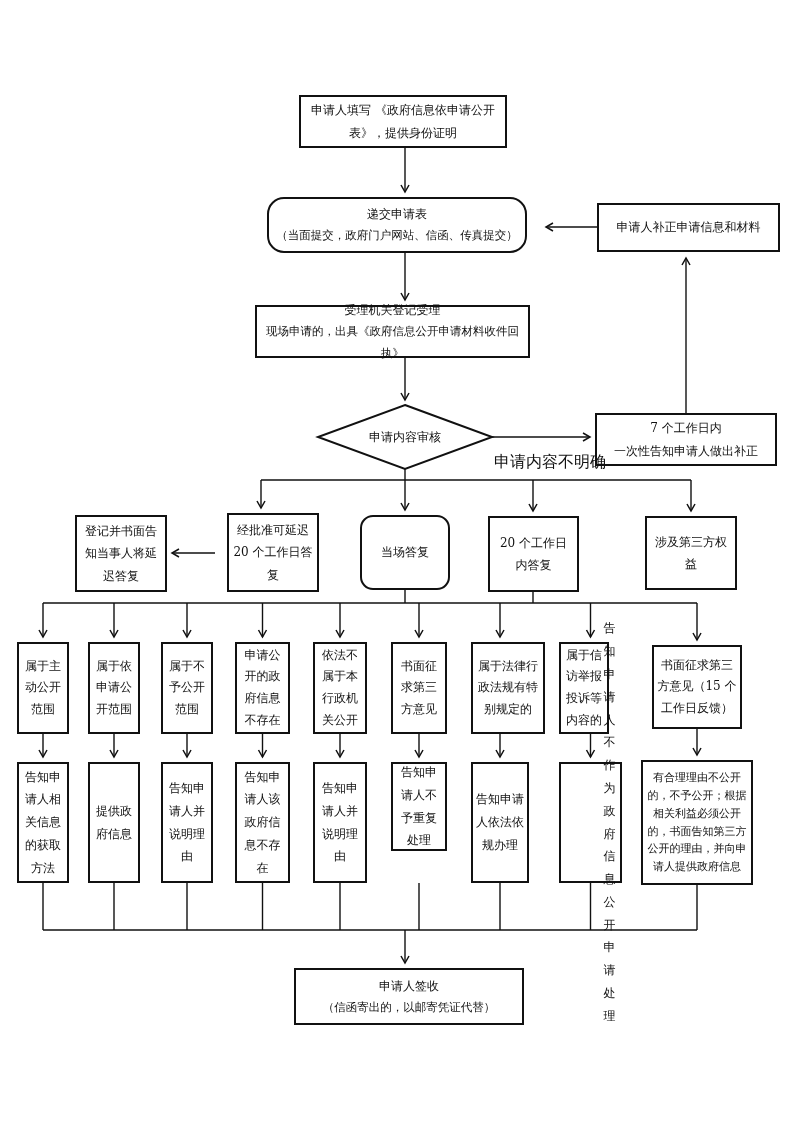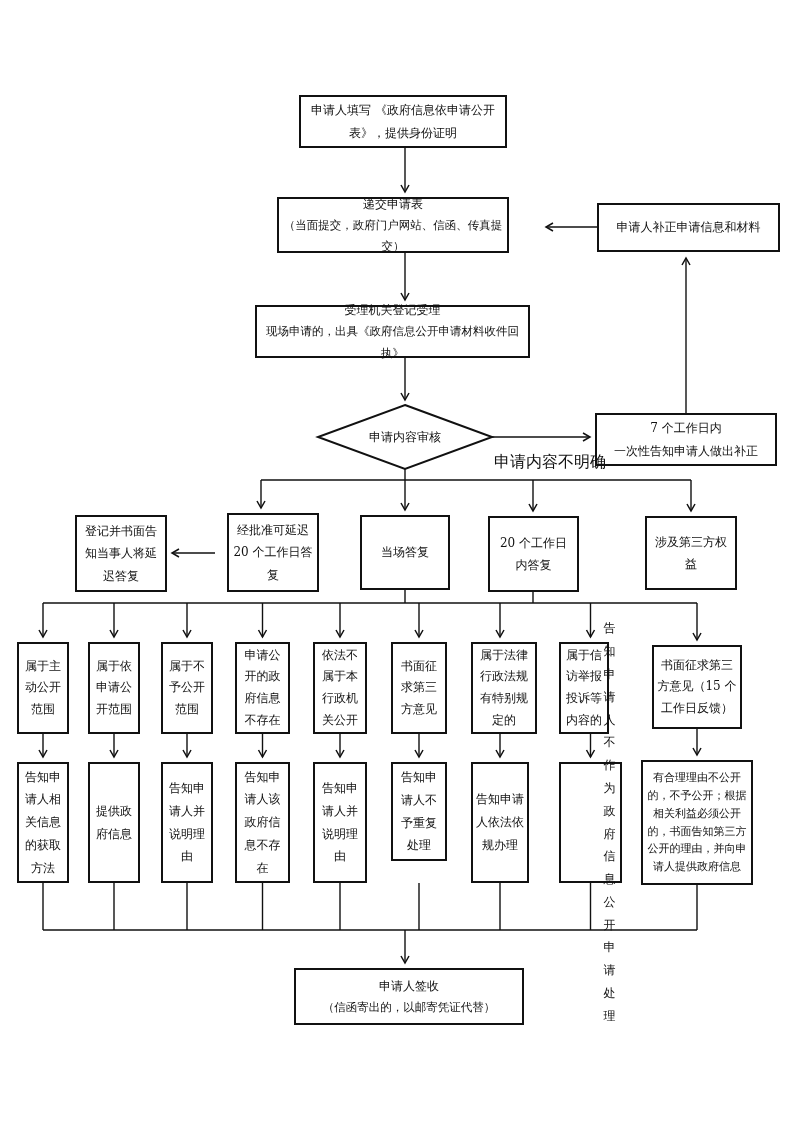--- a/index.html
+++ b/index.html
@@ -89,21 +89,21 @@
     <path class="ln" marker-end="url(#arr)" d="M493,734 V757"></path>
     <path class="ln" marker-end="url(#arr)" d="M583.5,734 V757"></path>
     <path class="ln" marker-end="url(#arr)" d="M690,729 V755"></path>
     <path class="ln" marker-end="url(#arr)" d="M398,930 V963"></path>
 
     <polygon points="398,405 485,437 398,469 311,437" fill="#fff" stroke="#111" stroke-width="2"></polygon>
   </svg>
 
   <div class="node" style="left:292px;top:95px;width:208px;height:53px;">申请人填写 《政府信息依申请公开表》，提供身份证明</div>
 
-  <div class="node" style="left:270px;top:197px;width:232px;height:56px;">
+  <div class="node" style="left:260px;top:197px;width:260px;height:56px;border-radius:17px;">
     <div class="l1">递交申请表</div>
     <div class="l2">（当面提交，政府门户网站、信函、传真提交）</div>
   </div>
 
   <div class="node" style="left:590px;top:203px;width:183px;height:49px;">申请人补正申请信息和材料</div>
 
   <div class="node" style="left:248px;top:305px;width:275px;height:53px;">
     <div class="l1">受理机关登记受理</div>
     <div class="l2">现场申请的，出具《政府信息公开申请材料收件回执》</div>
   </div>
@@ -112,40 +112,40 @@
 
   <div class="node" style="left:588px;top:413px;width:182px;height:53px;">
     <div class="l1">7 个工作日内</div>
     <div>一次性告知申请人做出补正</div>
   </div>
 
   <div class="floating" style="left:487px;top:452px;">申请内容不明确</div>
 
   <div class="node" style="left:68px;top:515px;width:92px;height:77px;">登记并书面告知当事人将延迟答复</div>
   <div class="node" style="left:220px;top:513px;width:92px;height:79px;">经批准可延迟 20 个工作日答复</div>
-  <div class="node" style="left:353px;top:515px;width:90px;height:75px;">当场答复</div>
+  <div class="node" style="left:353px;top:515px;width:90px;height:75px;border-radius:13px;">当场答复</div>
   <div class="node" style="left:481px;top:516px;width:91px;height:76px;">20 个工作日内答复</div>
   <div class="node" style="left:638px;top:516px;width:92px;height:74px;">涉及第三方权益</div>
 
   <div class="node cond" style="left:10px;top:642px;width:52px;height:92px;">属于主动公开范围</div>
   <div class="node cond" style="left:81px;top:642px;width:52px;height:92px;">属于依申请公开范围</div>
   <div class="node cond" style="left:154px;top:642px;width:52px;height:92px;">属于不予公开范围</div>
   <div class="node cond" style="left:228px;top:642px;width:55px;height:92px;">申请公开的政府信息不存在</div>
   <div class="node cond" style="left:306px;top:642px;width:54px;height:92px;">依法不属于本行政机关公开</div>
   <div class="node cond" style="left:384px;top:642px;width:56px;height:92px;">书面征求第三方意见</div>
-  <div class="node cond" style="left:464px;top:642px;width:66px;height:92px;">属于法律行政法规有特别规定的</div>
+  <div class="node cond" style="left:464px;top:642px;width:74px;height:92px;">属于法律行政法规有特别规定的</div>
   <div class="node cond" style="left:552px;top:642px;width:50px;height:92px;">属于信访举报投诉等内容的</div>
   <div class="node cond" style="left:645px;top:645px;width:90px;height:84px;">书面征求第三方意见（15 个工作日反馈）</div>
 
   <div class="node act" style="left:10px;top:762px;width:52px;height:121px;">告知申请人相关信息的获取方法</div>
   <div class="node act" style="left:81px;top:762px;width:52px;height:121px;">提供政府信息</div>
   <div class="node act" style="left:154px;top:762px;width:52px;height:121px;">告知申请人并说明理由</div>
   <div class="node act" style="left:228px;top:762px;width:55px;height:121px;">告知申请人该政府信息不存在</div>
   <div class="node act" style="left:306px;top:762px;width:54px;height:121px;">告知申请人并说明理由</div>
-  <div class="node act" style="left:384px;top:762px;width:56px;height:99px;">告知申请人不予重复处理</div>
+  <div class="node act" style="left:384px;top:762px;width:56px;height:89px;">告知申请人不予重复处理</div>
   <div class="node act" style="left:464px;top:762px;width:58px;height:121px;">告知申请人依法依规办理</div>
   <div class="node act" style="left:552px;top:762px;width:63px;height:121px;padding-left:41px;">告知申请人不作为政府信息公开申请处理</div>
   <div class="node act big" style="left:634px;top:760px;width:112px;height:125px;">有合理理由不公开的，不予公开；根据相关利益必须公开的，书面告知第三方公开的理由，并向申请人提供政府信息</div>
 
   <div class="node" style="left:287px;top:968px;width:230px;height:57px;">
     <div class="l1">申请人签收</div>
     <div class="l2">（信函寄出的，以邮寄凭证代替）</div>
   </div>
 
 </div>

